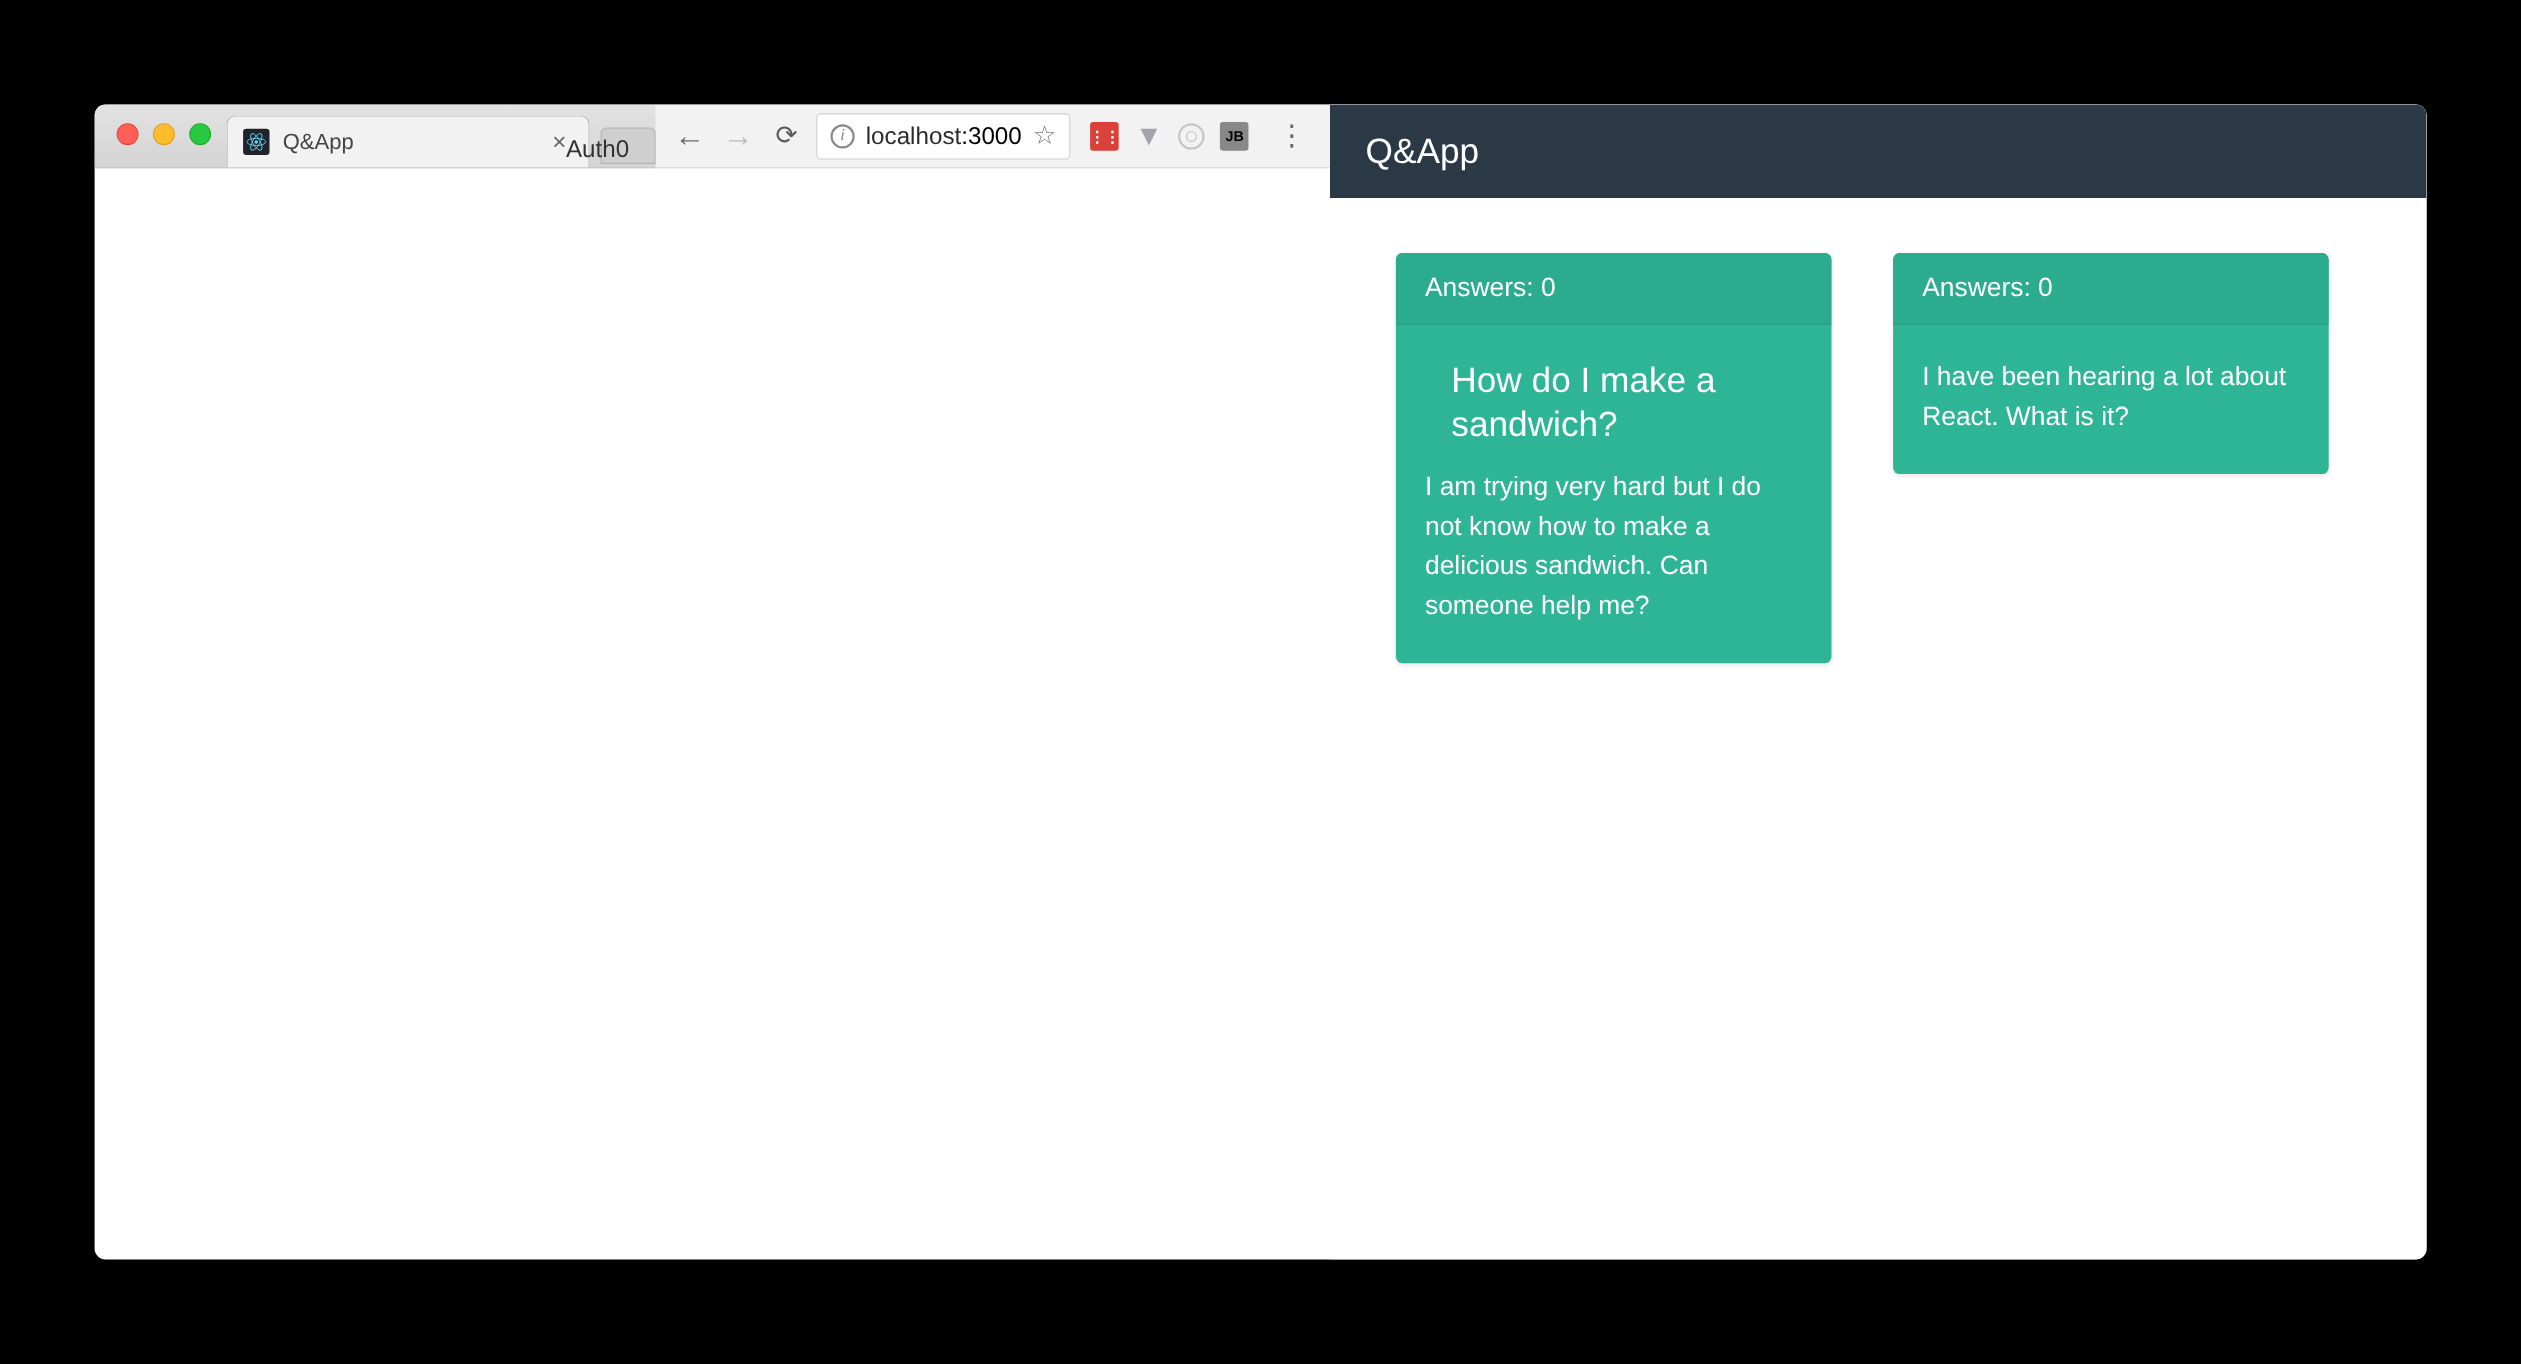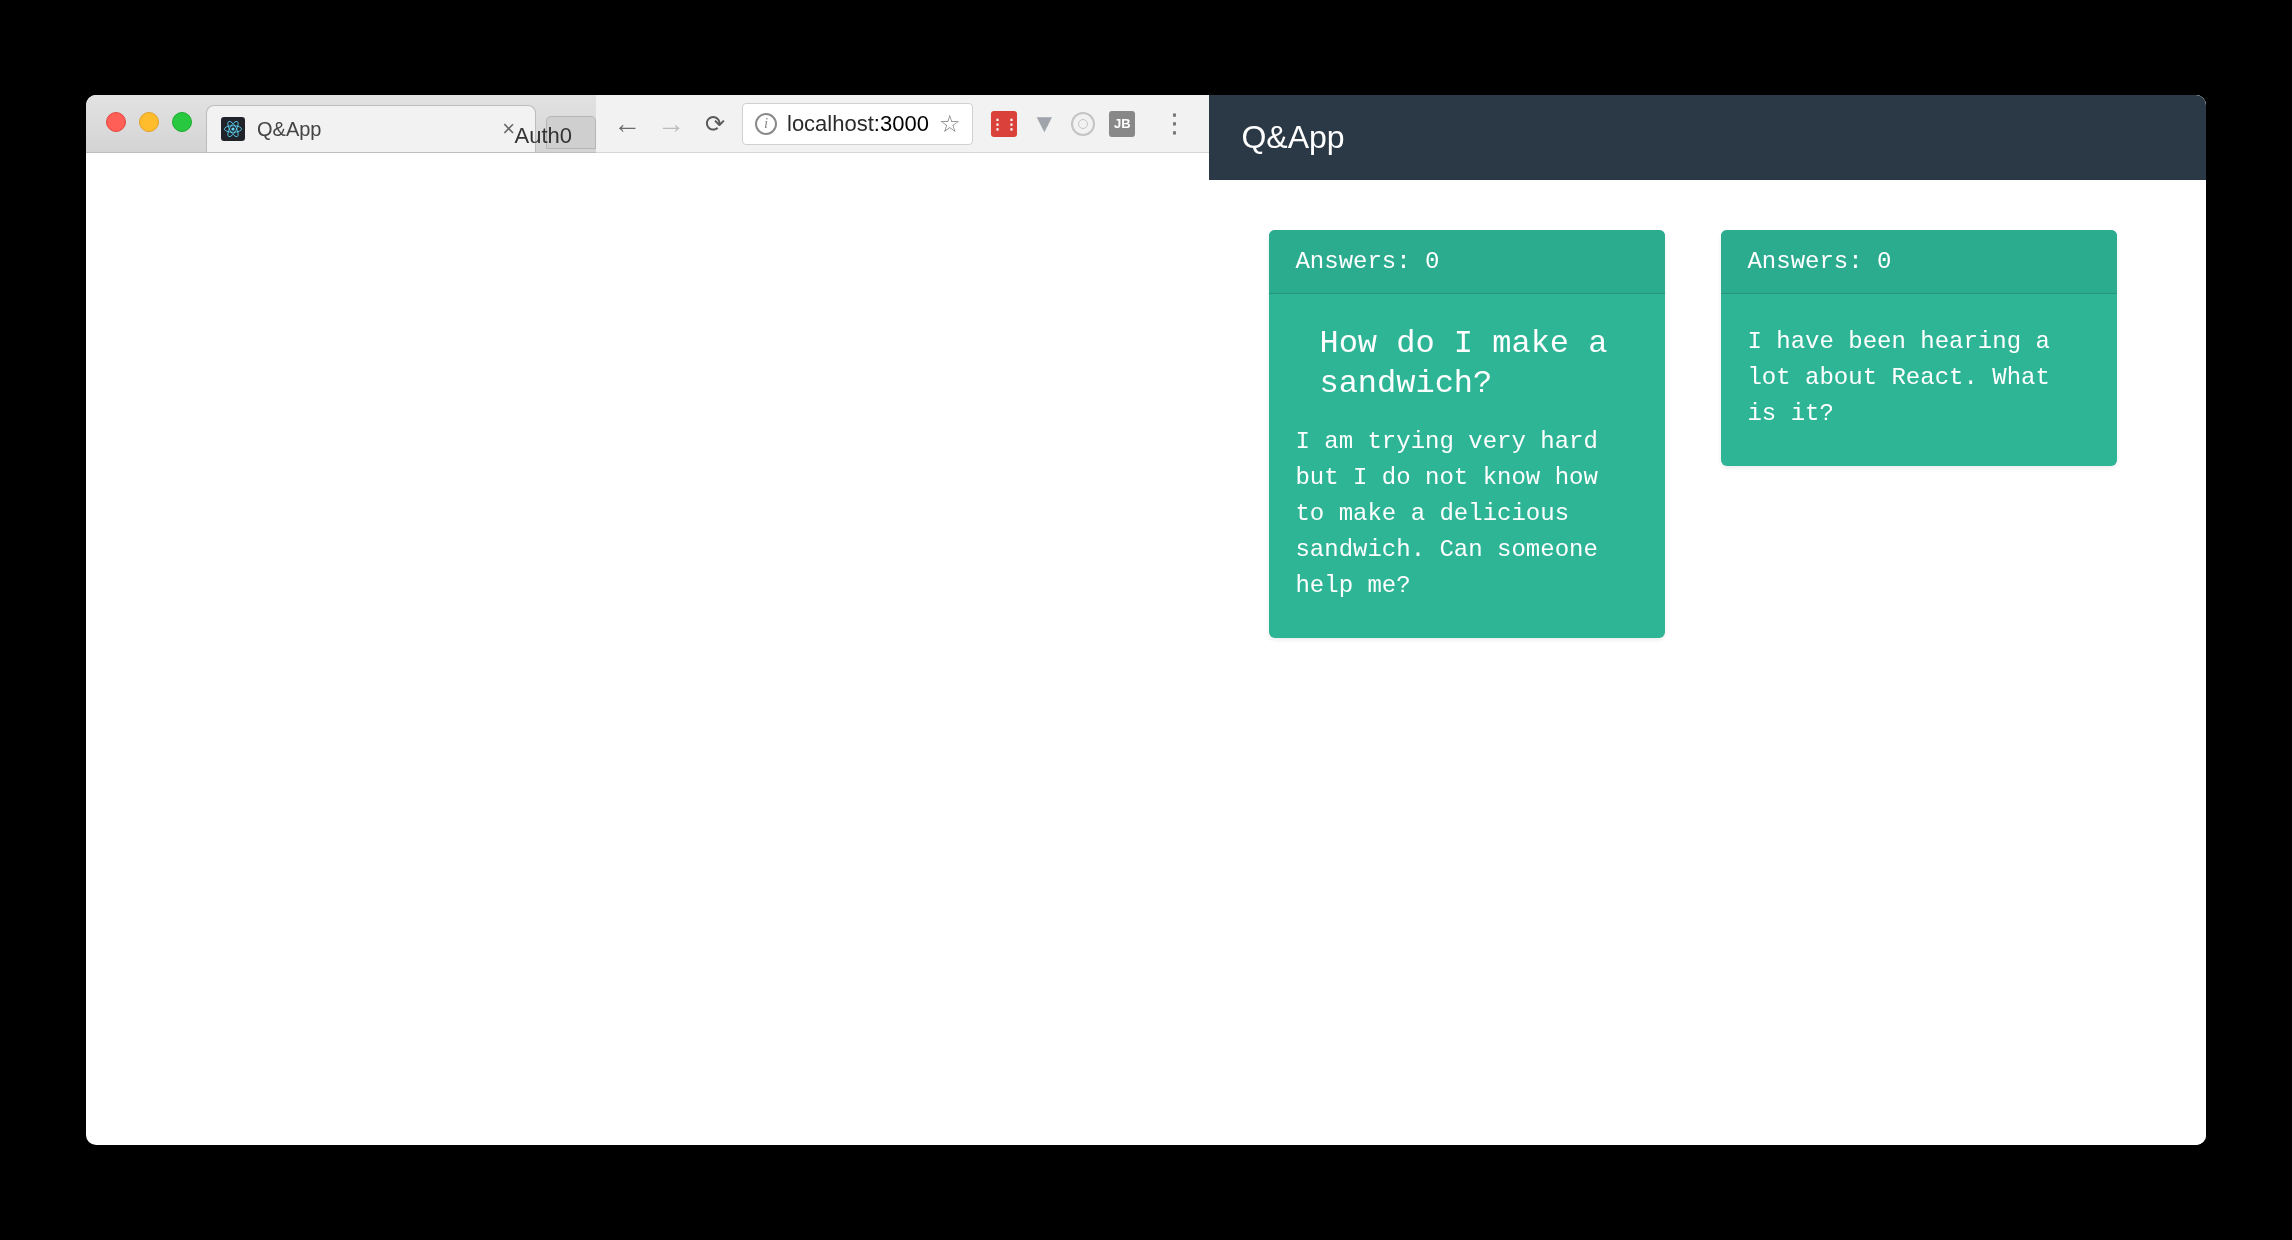--- a/index.html
+++ b/index.html
@@ -112,36 +112,35 @@
     }
     .url { font-size:22px; color:#2b2b2b; }
     .url .port { color:#000000; }
     .star { color:#7a7a7a; font-size:24px; margin-left:auto; }
     .ext-icons { display:flex; align-items:center; gap:14px; padding:0 8px; }
     .ext { width:26px;height:26px; border-radius:3px; display:flex;align-items:center;justify-content:center; font-size:14px; font-weight:bold;}
     .ext-red { background:#d9413a; color:#fff; }
     .ext-vue { color:#9fa5aa; font-size:26px; }
     .ext-circle { width:24px;height:24px;border:2px solid #c4c4c4; border-radius:50%; position:relative;}
     .ext-circle::after{content:"";position:absolute;inset:5px;border:1px solid #c4c4c4;border-radius:50%;}
-    .ext-jb { background:#888; color:#ffffff; font-size:13px; }
+    .ext-jb { background:#888; color:#000000; font-size:13px; }
     .kebab { color:#6b6b6b; font-size:26px; padding:0 8px; letter-spacing:0; line-height:0.4;}
     
     .viewport { flex:1; background:#fff; overflow:auto; }
     .navbar {
       background:#2b3846;
       color:#fff;
       padding: 24px 32px;
     }
     .navbar-brand { font-size:32px; font-weight:400; }
     .container {
       padding: 50px 60px;
       display:flex;
       gap: 56px;
       align-items:flex-start;
-      font-family:Liberation Mono, monospace;
     }
     .card {
       width: 396px;
       background:#2eb596;
       color:#fff;
       border-radius: 6px;
       overflow:hidden;
       box-shadow: 0 2px 4px rgba(0,0,0,0.08);
     }
     .card-header {

